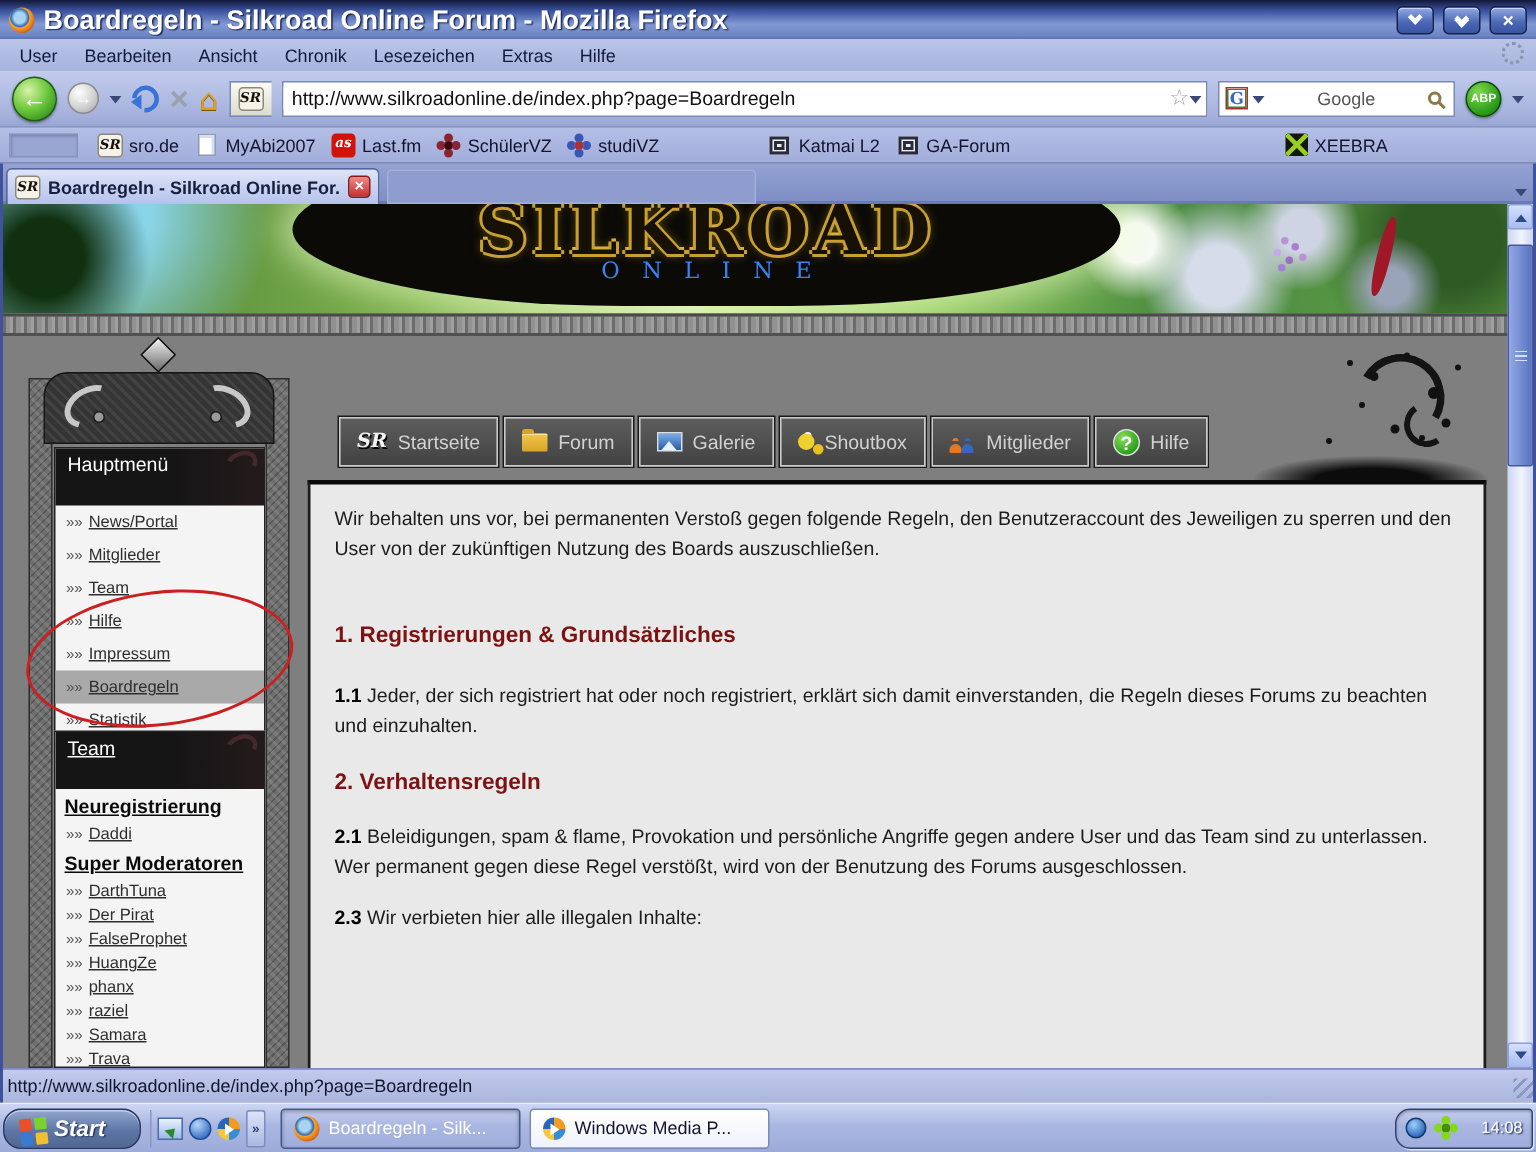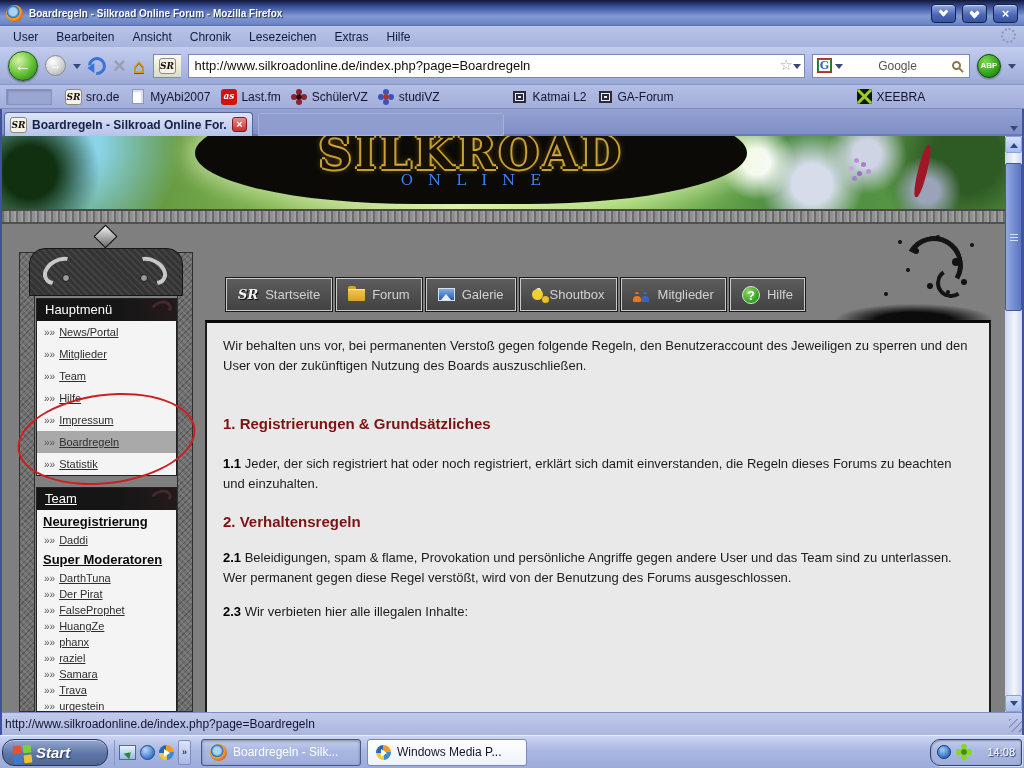--- a/index.html
+++ b/index.html
@@ -6,21 +6,21 @@
   #screen{position:relative;width:1024px;height:768px;overflow:hidden;
     font-family:"Liberation Sans",sans-serif;background:#7f7f7f;}
   *{box-sizing:border-box;}
 
   
   #titlebar{position:absolute;left:0;top:0;width:1024px;height:26px;
     background:linear-gradient(#11183a,#3c54a0 28%,#8199d4 62%,#6d85c2 92%,#5a72b2);
     display:flex;align-items:center;padding:0 6px;gap:6px;}
   .ff-ball{width:17px;height:17px;border-radius:50%;flex:0 0 auto;
     background:radial-gradient(circle at 42% 40%,#a8d4f2 0 26%,#2f6cb6 42%,#f5a42a 48%,#e5741a 66%,#b44d0c 82%,#7a3008 100%);}
-  #win-title{color:#fff;font-weight:bold;font-size:10px;text-shadow:1px 1px 1px #15224e;flex:1;
+  #win-title{color:#fff;font-weight:bold;font-size:18px;text-shadow:1px 1px 1px #15224e;flex:1;
     white-space:nowrap;overflow:hidden;}
   .winbtn{width:25px;height:19px;border-radius:4px;border:1px solid #15224e;
     background:linear-gradient(#93aae4,#4a66b4 60%,#3a54a0);box-shadow:inset 0 1px 0 #c8d4f4;
     display:flex;align-items:center;justify-content:center;color:#fff;}
   .chev{width:7px;height:7px;border-right:3px solid #fff;border-bottom:3px solid #fff;
     transform:rotate(45deg);margin-top:-4px;}
   .chev2{display:flex;flex-direction:column;gap:0;}
   .chev2 .chev{margin-top:-6px;} .chev2 .chev:first-child{margin-top:-1px;}
   .closeglyph{font:bold 13px/13px "Liberation Sans",sans-serif;}
 
@@ -151,21 +151,21 @@
   .crest-curl{position:absolute;width:36px;height:26px;border:4px solid #c8c8c8;border-radius:50%;
     border-bottom-color:transparent;border-right-color:transparent;}
   #curl-l{left:42px;top:122px;transform:rotate(-28deg);}
   #curl-r{left:132px;top:122px;transform:rotate(28deg) scaleX(-1);}
   .crest-knob{position:absolute;width:8px;height:8px;border-radius:50%;background:#9a9a9a;border:1px solid #1a1a1a;}
   #knob-l{left:62px;top:138px;} #knob-r{left:140px;top:138px;}
 
   .sidebox{position:absolute;left:36px;width:141px;border:1px solid #222;background:#f4f4f4;}
   #menu-box{top:162px;}
   #team-box{top:351px;height:225px;overflow:hidden;}
-  .sidehead{height:22px;background:linear-gradient(90deg,#151515 55%,#241a1c);color:#fff;
+  .sidehead{height:38px;background:linear-gradient(90deg,#151515 55%,#241a1c);color:#fff;
     font:13px/22px "Liberation Sans",sans-serif;padding-left:8px;position:relative;overflow:hidden;}
   .sidehead .dragon{position:absolute;right:4px;top:2px;width:22px;height:16px;border:3px solid #43282c;
     border-radius:50%;border-left-color:transparent;border-bottom-color:transparent;transform:rotate(-20deg);}
   .team-head-label{text-decoration:underline;}
   .mrow{display:flex;align-items:center;height:22px;padding-left:7px;font-size:11px;color:#2e2e2e;}
   .mrow.active{background:#a9a9a9;}
   .mrow .pre,.trow .pre{color:#555;margin-right:4px;font-size:10px;}
   .mrow .lbl,.trow .lbl{text-decoration:underline;color:#2e2e2e;}
   .tgroup-title{font:bold 13px/18px "Liberation Sans",sans-serif;color:#0a0a0a;
     text-decoration:underline;padding:3px 0 1px 6px;}
@@ -239,21 +239,21 @@
   #statusbar{position:absolute;left:0;top:712px;width:1024px;height:23px;
     background:linear-gradient(#c2cbec,#aab5de);border-top:1px solid #7f8cc0;
     display:flex;align-items:center;padding:0 5px;font-size:12px;color:#14142e;}
   .grip{position:absolute;right:2px;bottom:3px;width:13px;height:13px;
     background:repeating-linear-gradient(135deg,#8a97c5 0 2px,rgba(0,0,0,0) 2px 5px);}
 
   
   #taskbar{position:absolute;left:0;top:735px;width:1024px;height:33px;
     background:linear-gradient(#cdd6f2,#aab7e2 45%,#9dabda);border-top:1px solid #e8eefc;
     display:flex;align-items:center;padding:0 2px;gap:6px;}
-  #startbtn{width:106px;height:27px;border-radius:12px;border:1px solid #27375f;
+  #startbtn{width:92px;height:27px;border-radius:12px;border:1px solid #27375f;
     background:linear-gradient(#94a7cd,#5d76a8 55%,#50678f);box-shadow:inset 0 1px 0 #c0d0ea;
     display:flex;align-items:center;gap:7px;padding:0 10px;text-align:right;}
   .flag{width:8px;height:8px;background:#e8502a;border-radius:1px;transform:rotate(-6deg);
     box-shadow:10px 0 0 #7ad130,0 10px 0 #3a7ad1,10px 10px 0 #f0c030;margin:-5px 8px 0 0;}
   #start-label{color:#fff;font:bold italic 15px "Liberation Sans",sans-serif;text-shadow:1px 1px 1px #2a3a5e;}
   #quicklaunch{display:flex;align-items:center;gap:4px;padding:0 4px;border-left:1px solid #8a97c5;}
   .ql1{width:17px;height:15px;background:linear-gradient(#eaf2fe,#9ab8e8);border:1px solid #4a6aa8;position:relative;}
   .ql1::after{content:"";position:absolute;right:1px;bottom:1px;width:0;height:0;
     border:4px solid transparent;border-bottom:6px solid #2a8a2a;transform:rotate(45deg);}
   .ql2{width:15px;height:15px;border-radius:50%;background:radial-gradient(circle at 35% 30%,#b8d8f8,#3a72c8 75%);border:1px solid #1a4a8e;}

